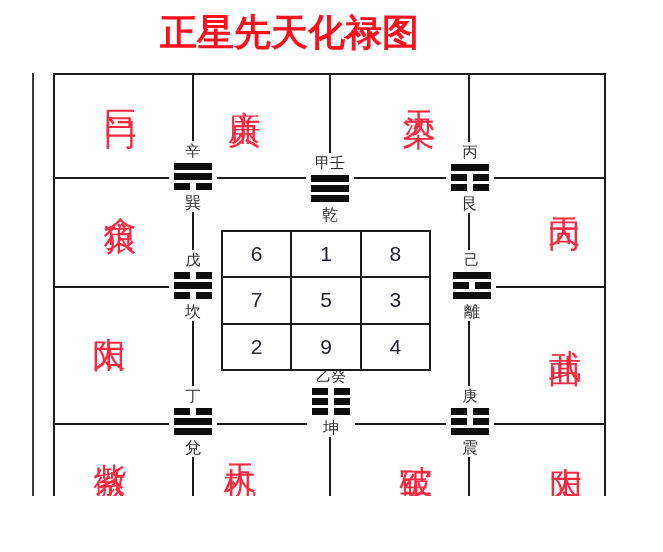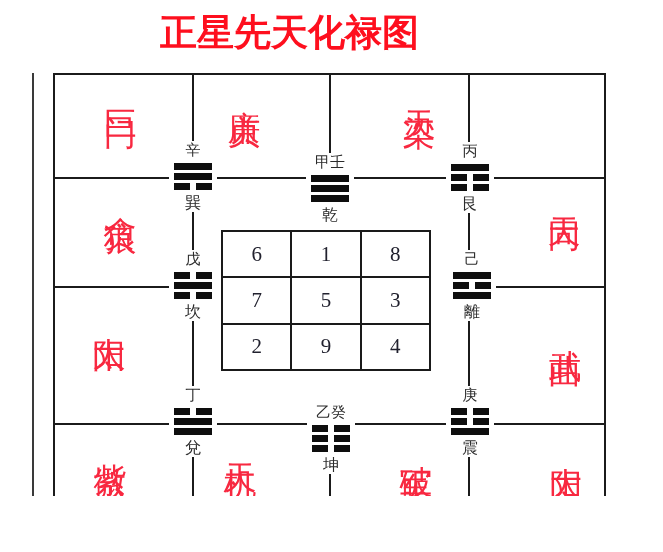--- a/index.html
+++ b/index.html
@@ -1,19 +1,19 @@
 <!DOCTYPE html>
 <html><head>
 <meta charset="utf-8">
 <style>
   html,body { margin:0; padding:0; background:#fff; }
   #canvas {
     position:relative; width:663px; height:496px; overflow:hidden;
     background:#fff;
-    font-family:Liberation Serif, serif;
+    font-family:Liberation Sans, sans-serif;
   }
   .line { position:absolute; background:#1b1b1b; }
   .outer-frame {
     position:absolute; left:53px; top:73px; width:553px; height:455px;
     border:2px solid #1b1b1b; box-sizing:border-box; background:transparent;
   }
   .title {
     position:absolute; left:160px; top:8px; width:260px;
     font-size:37px; font-weight:bold; color:#fe0f1e; letter-spacing:0px;
     white-space:nowrap;
@@ -142,21 +142,21 @@
   </div>
   <div class="trigram" style="left:169px; top:386px;">
     <div class="tri-stem">丁</div>
     <div class="tri-glyph">
         <div class="tri-line broken"></div>
         <div class="tri-line"></div>
         <div class="tri-line"></div>
       </div>
     <div class="tri-name">兌</div>
   </div>
-  <div class="trigram" style="left:307px; top:403px;">
+  <div class="trigram" style="left:307px; top:366px;">
     <div class="tri-stem">乙癸</div>
     <div class="tri-glyph">
         <div class="tri-line broken"></div>
         <div class="tri-line broken"></div>
         <div class="tri-line broken"></div>
       </div>
     <div class="tri-name">坤</div>
   </div>
   <div class="trigram" style="left:446px; top:386px;">
     <div class="tri-stem">庚</div>

